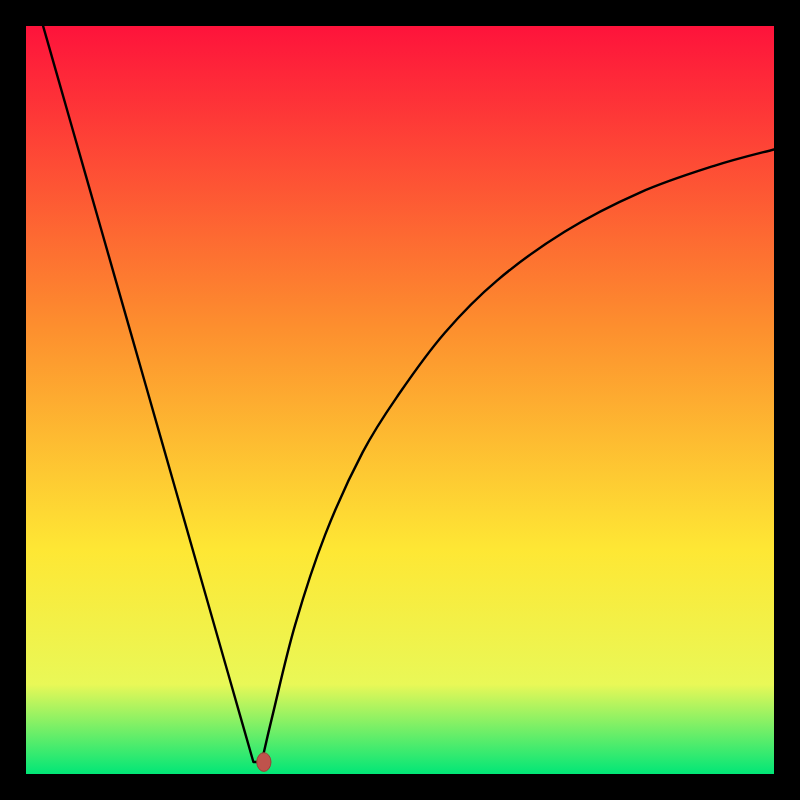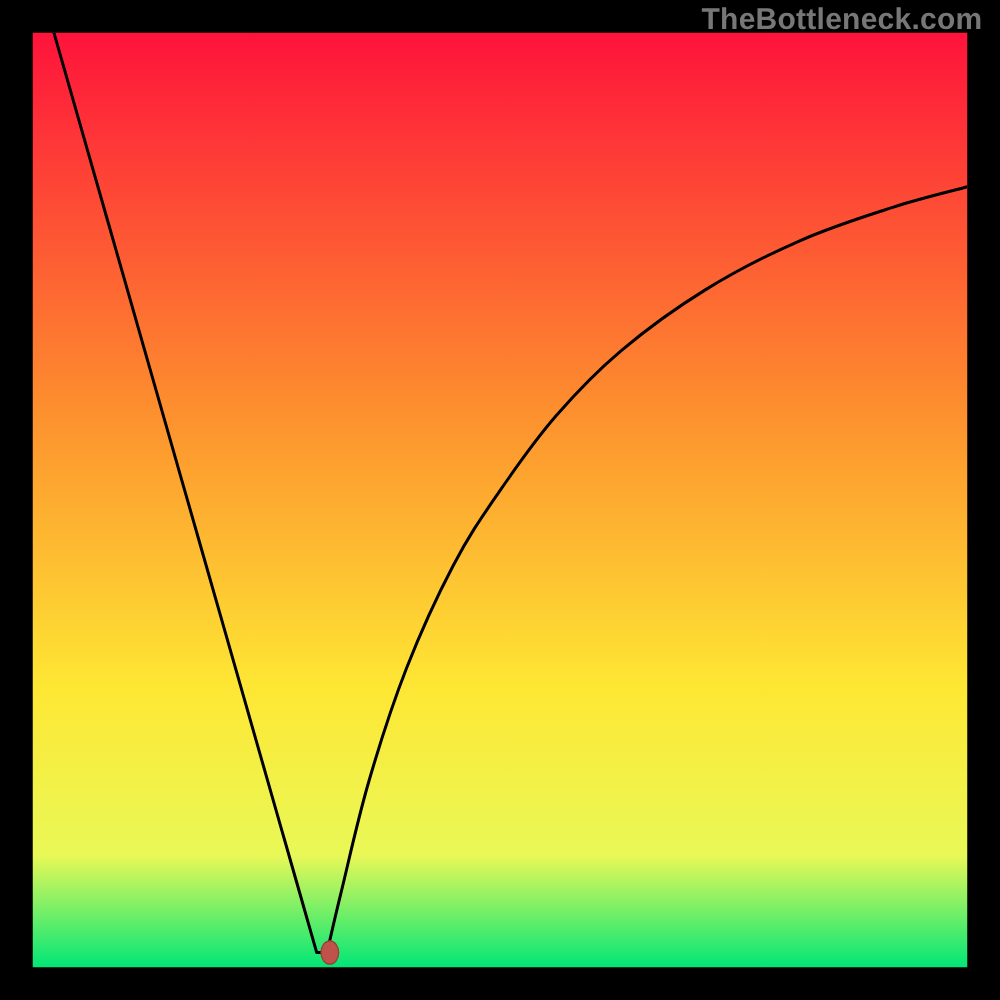--- a/index.html
+++ b/index.html
@@ -26,21 +26,20 @@
     top: 26px;
     width: 748px;
     height: 748px;
   }
   svg { display: block; }
 </style>
 </head>
 <body>
 
 <div class="frame">
-  <div class="watermark">TheBottleneck.com</div>
 
   <div class="plot-outer">
     <svg id="plot-svg" width="748" height="748" viewBox="0 0 748 748">
       <defs>
         <linearGradient id="bg-grad" x1="0" y1="0" x2="0" y2="1">
           <stop id="g0" offset="0%" stop-color="#fe133b"></stop>
           <stop id="g1" offset="40%" stop-color="#fd8e2e"></stop>
           <stop id="g2" offset="70%" stop-color="#fee734"></stop>
           <stop id="g3" offset="88%" stop-color="#e9f857"></stop>
           <stop id="g4" offset="100%" stop-color="#01e677"></stop>

